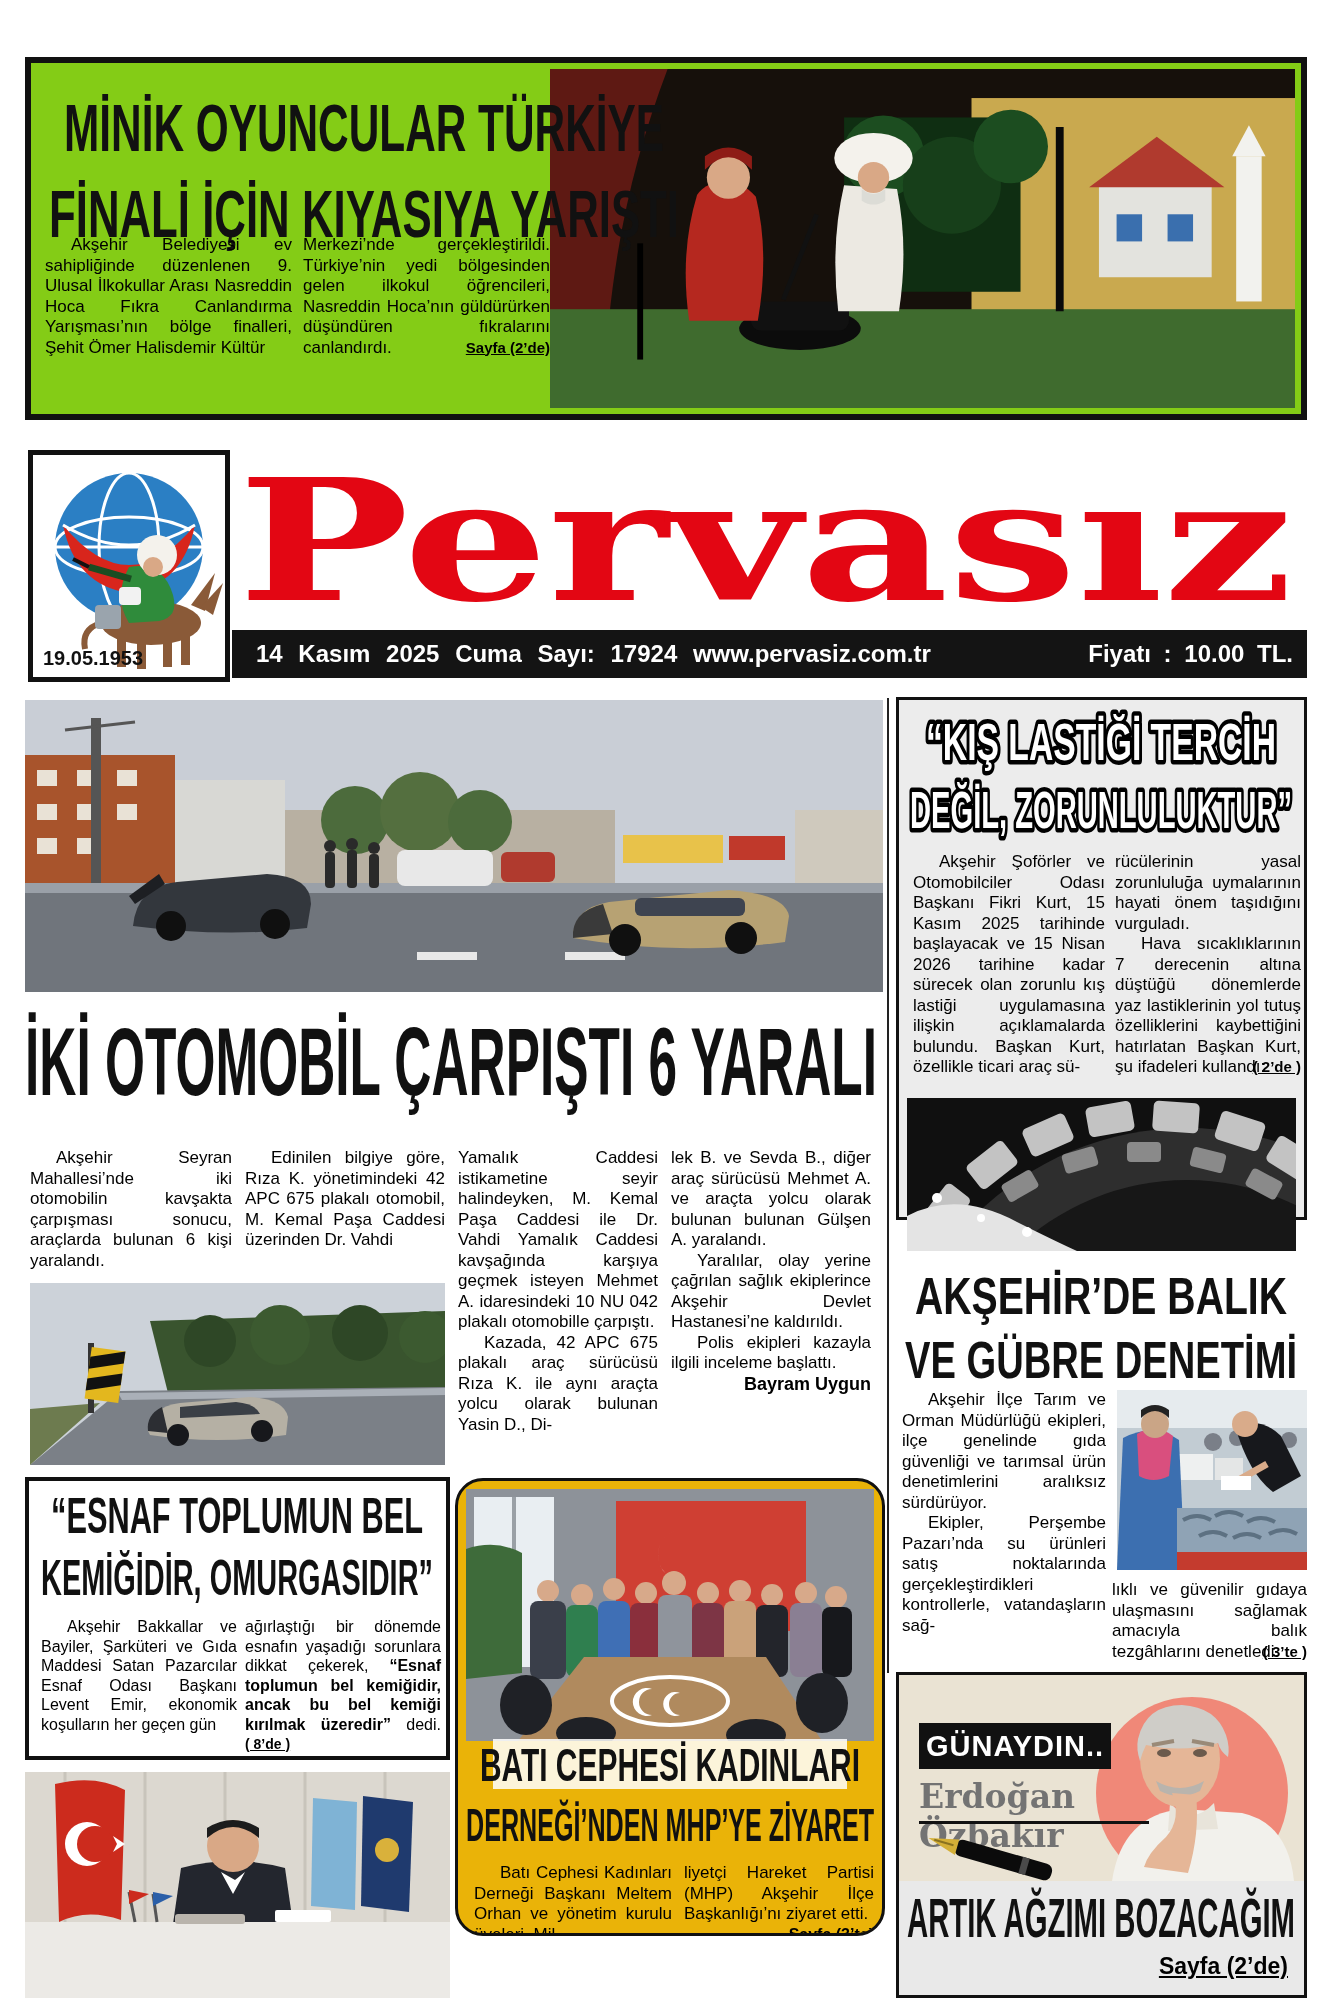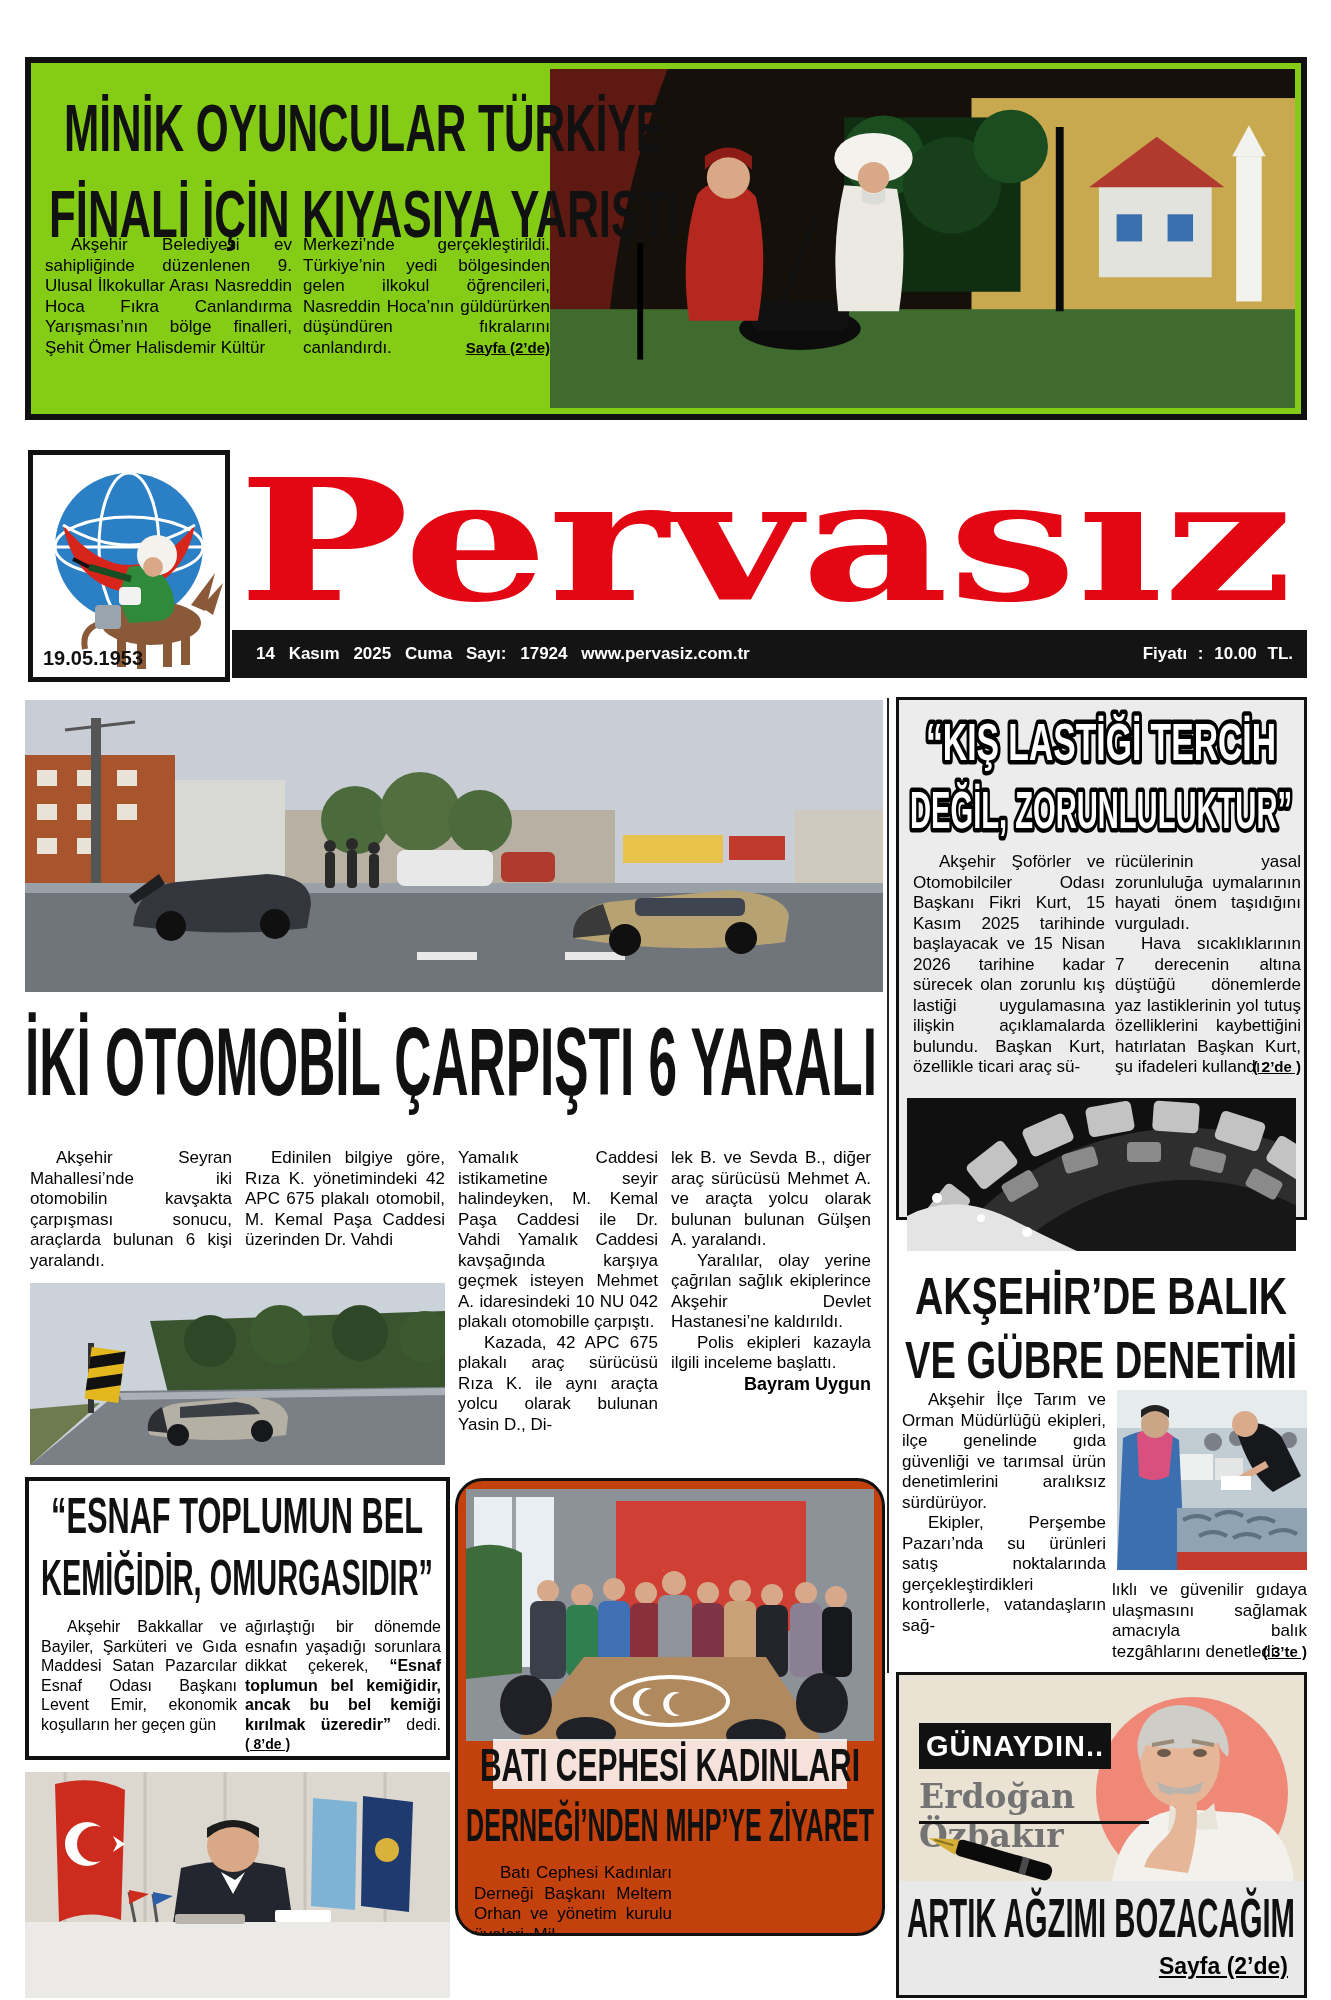--- a/index.html
+++ b/index.html
@@ -9,21 +9,21 @@
   .bt{font-size:17px;line-height:20.5px;text-align:justify;}
   .bt p{margin:0;}
   .bt p.ind{text-indent:26px;}
   .bt p + p{margin-top:0;}
   .pref{font-weight:bold;text-decoration:underline;white-space:nowrap;}
   .refline{text-align:right;margin-top:-20.5px;}
   .refline2{text-align:right;}
   .byline{font-weight:bold;text-align:right;margin-top:2px;font-size:18px;}
   svg text{font-family:"Liberation Sans",sans-serif;font-weight:bold;}
   .serif{font-family:"DejaVu Serif",serif;}
-  .strip{background:#141414;color:#fff;font-weight:bold;font-size:17px;line-height:48px;}
+  .strip{background:#141414;color:#fff;font-weight:bold;font-size:24px;line-height:48px;}
   .strip .l{position:absolute;left:24px;top:0;word-spacing:9px;}
   .strip .r{position:absolute;right:14px;top:0;word-spacing:6px;}
   .gunlabel{background:#111;color:#fff;font-weight:bold;font-size:29px;line-height:46px;
             text-align:center;letter-spacing:1px;}
   .author{color:#737373;font-weight:bold;font-size:33px;font-family:"DejaVu Serif",serif;}
 </style>
 </head>
 <body>
 
 <div class="page">
@@ -241,21 +241,21 @@
     <rect x="150" y="142" width="70" height="10" rx="3" fill="#b9b4ac"></rect>
     <rect x="250" y="138" width="56" height="12" rx="2" fill="#fff"></rect>
     <g>
         <line x1="110" y1="150" x2="104" y2="120" stroke="#555" stroke-width="3"></line>
         <polygon points="104,118 124,122 104,132" fill="#cc2b1d"></polygon>
         <line x1="132" y1="150" x2="128" y2="122" stroke="#555" stroke-width="3"></line>
         <polygon points="128,120 148,124 128,134" fill="#2b5fa8"></polygon>
       </g>
   </svg>
 
-  <div class="abs" style="left:455px;top:1478px;width:430px;height:458px;border:3px solid #111;border-radius:28px;box-sizing:border-box;overflow:hidden;background:#c2410c;">
+  <div class="abs" style="left:455px;top:1478px;width:430px;height:458px;border:3px solid #111;border-radius:28px;box-sizing:border-box;overflow:hidden;background:#eab308;">
     <svg class="abs" style="left:8px;top:8px;width:408px;height:252px;" viewBox="0 0 408 252" preserveAspectRatio="none">
       <rect width="408" height="252" fill="#8d9299"></rect>
       <rect x="8" y="8" width="80" height="170" fill="#e9eef2"></rect>
       <line x1="48" y1="8" x2="48" y2="178" stroke="#9aa0a6" stroke-width="4"></line>
       <rect x="150" y="12" width="190" height="130" fill="#cf3f33"></rect>
       <g fill="#fff">
           <path d="M218,40 a26,26 0 1,0 0,52 a20,20 0 1,1 0,-52"></path>
           <path d="M262,58 a24,24 0 1,0 0,48 a18,18 0 1,1 0,-48"></path>
           <path d="M300,44 a22,22 0 1,0 0,44 a17,17 0 1,1 0,-44"></path>
         </g>
@@ -296,20 +296,24 @@
         </g>
     </svg>
     <svg class="abs" style="left:5px;top:258px;width:414px;height:116px;" viewBox="0 0 414 116">
       <rect x="30" y="0" width="354" height="50" fill="#ffffff" opacity="0.85"></rect>
       <text x="207" y="42" text-anchor="middle" font-size="46" textLength="380" lengthAdjust="spacingAndGlyphs" fill="#111">BATI CEPHESİ KADINLARI</text>
       <text x="207" y="102" text-anchor="middle" font-size="46" textLength="408" lengthAdjust="spacingAndGlyphs" fill="#111">DERNEĞİ’NDEN MHP’YE ZİYARET</text>
     </svg>
     <div class="abs bt" style="left:16px;top:382px;width:198px;">
       <p class="ind">Batı Cephesi Kadınları Derneği Başkanı Meltem Orhan ve yönetim kurulu üyeleri, Mil-</p>
     </div>
+    <div class="abs bt" style="left:226px;top:382px;width:190px;">
+      <p>liyetçi Hareket Partisi (MHP) Akşehir İlçe Başkanlığı’nı ziyaret etti.</p>
+      <div class="refline2"><span class="pref" style="font-size:16px;">Sayfa (3’te)</span></div>
+    </div>
   </div>
 
   <div class="abs" style="left:896px;top:697px;width:411px;height:523px;border:3px solid #111;box-sizing:border-box;background:#ececec;">
     <svg class="abs" style="left:2px;top:6px;width:400px;height:136px;" viewBox="0 0 400 136">
       <g stroke="#000" stroke-width="9" stroke-linejoin="round" paint-order="stroke" fill="#fff">
         <text x="200" y="54" text-anchor="middle" font-size="52" textLength="350" lengthAdjust="spacingAndGlyphs">“KIŞ LASTİĞİ TERCİH</text>
         <text x="200" y="122" text-anchor="middle" font-size="52" textLength="382" lengthAdjust="spacingAndGlyphs">DEĞİL, ZORUNLULUKTUR”</text>
       </g>
     </svg>
     <div class="abs bt" style="left:14px;top:152px;width:192px;">

